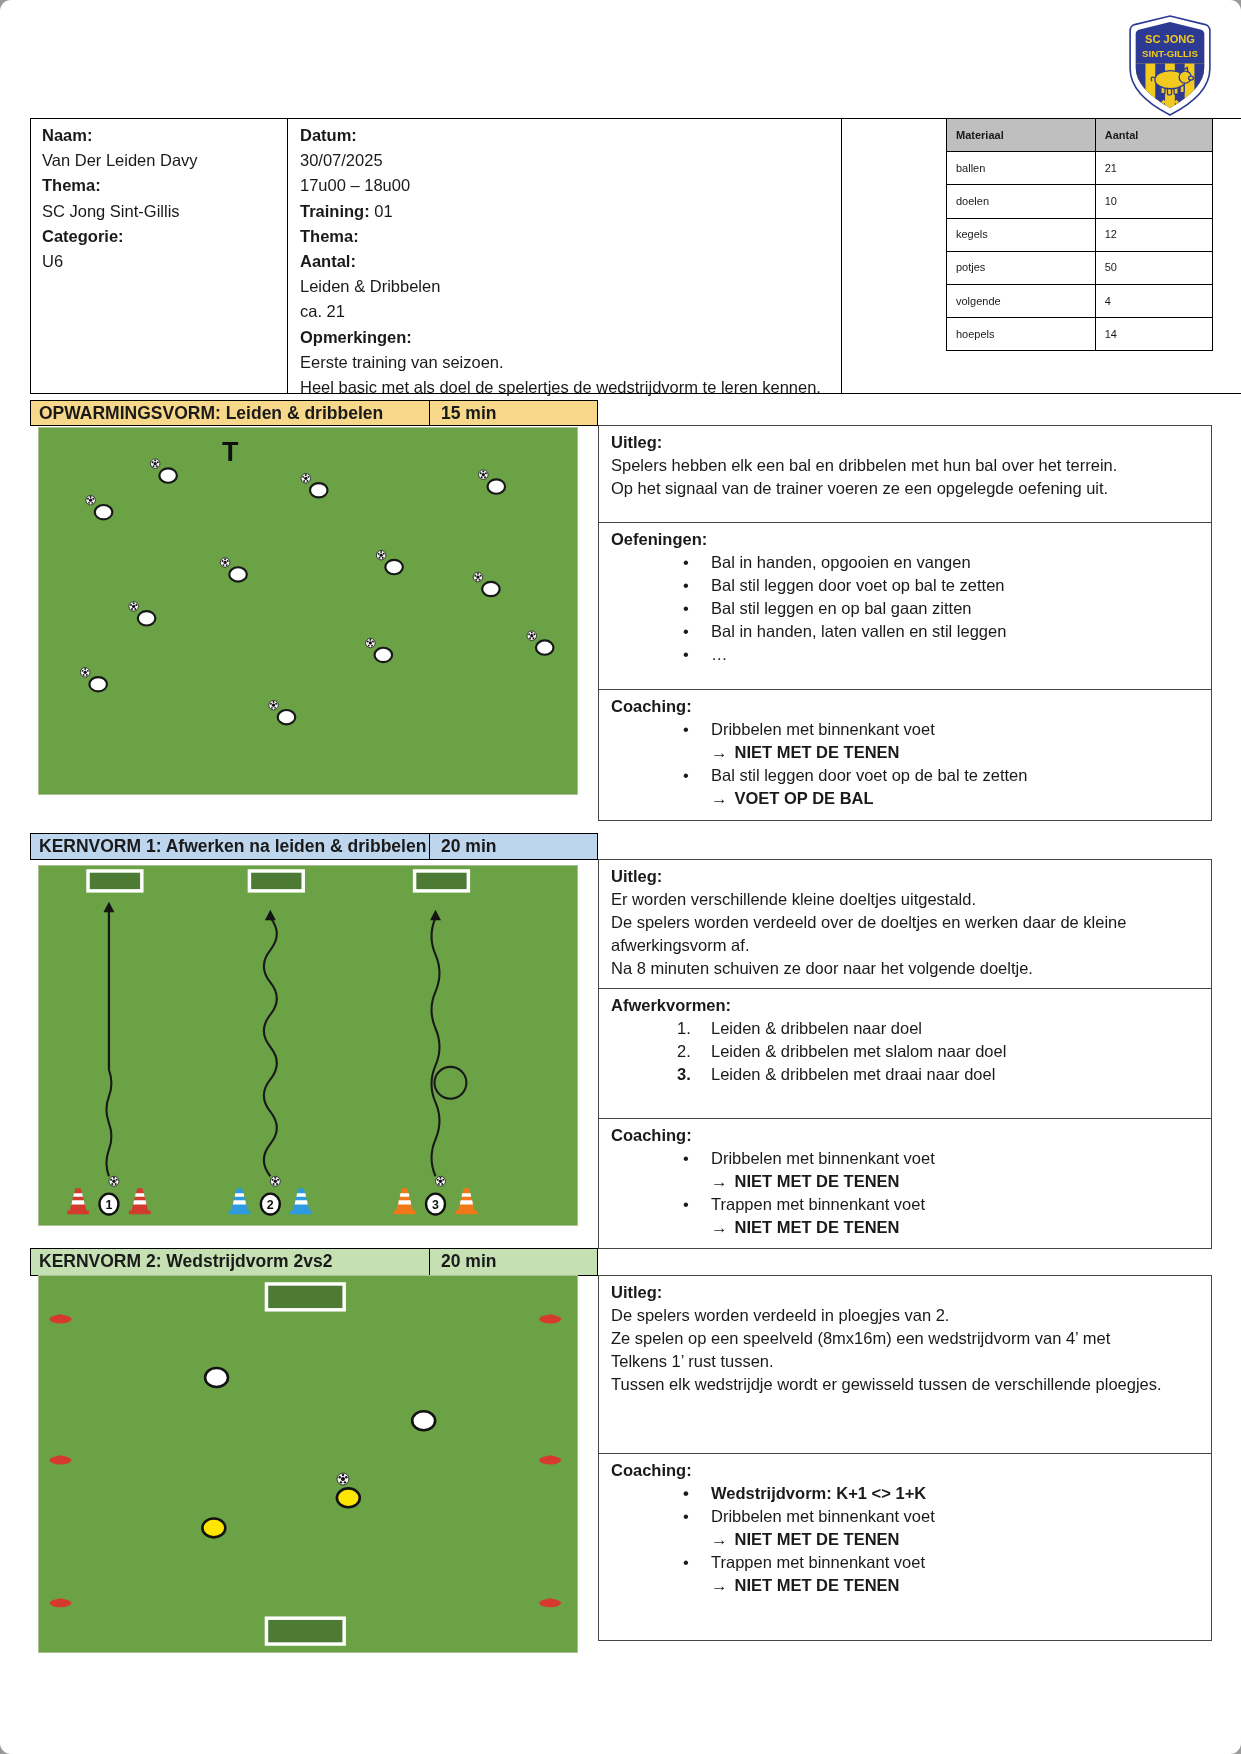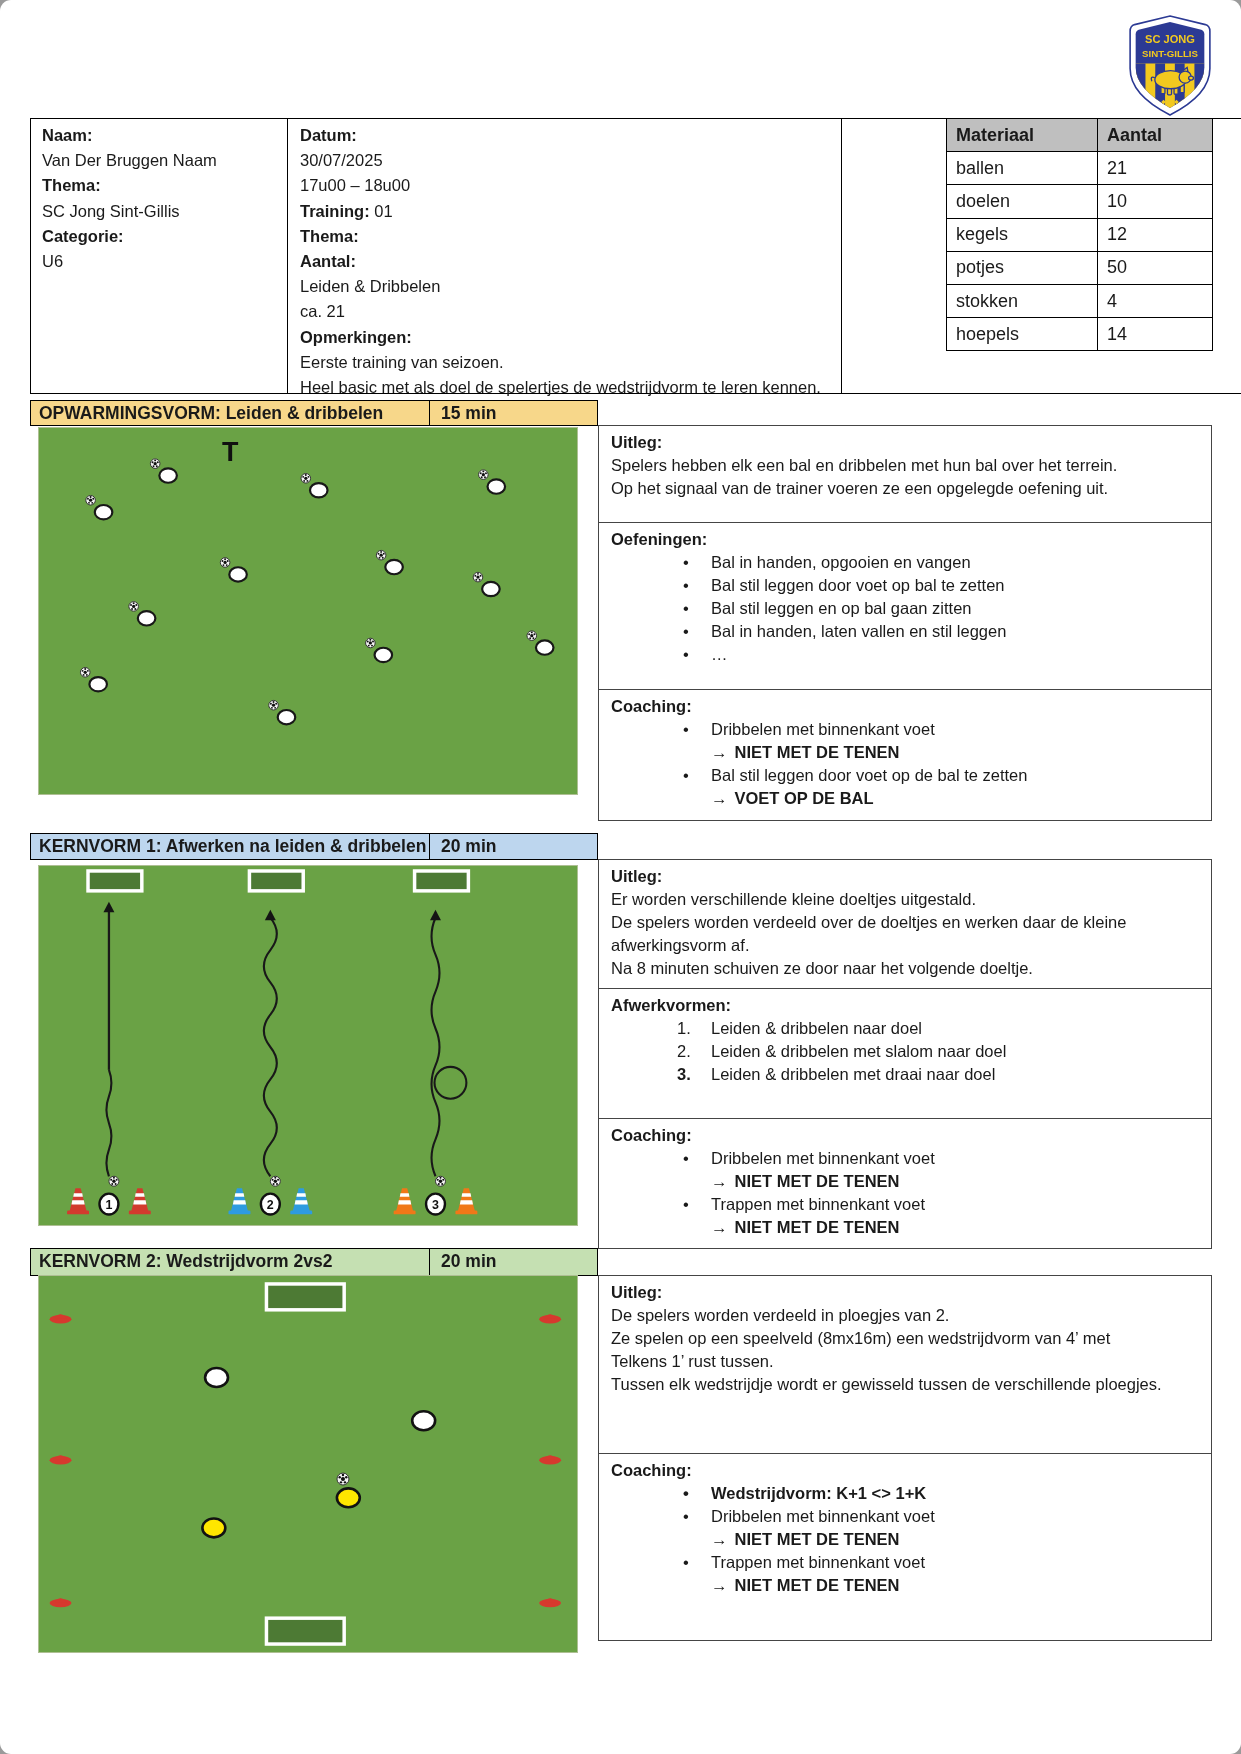--- a/index.html
+++ b/index.html
@@ -11,21 +11,21 @@
   
   .logo{left:1124px;top:14px;width:92px;height:103px;}
 
   
   .info{left:30px;top:118px;width:1232px;height:276px;border:1px solid #000;box-sizing:border-box;
         font-size:16.5px;line-height:25.2px;}
   .info .cell{position:absolute;top:0;bottom:0;box-sizing:border-box;}
   .c1{left:0;width:257px;border-right:1px solid #000;padding:4px 11px;}
   .c2{left:257px;width:554px;border-right:1px solid #000;padding:4px 12px;}
   .c3{left:811px;right:0;padding:0;}
-  .mat{border-collapse:collapse;margin-left:104px;margin-top:-1px;width:267px;font-size:18px;}
+  .mat{border-collapse:collapse;margin-left:104px;margin-top:-1px;width:267px;font-size:11px;}
   .mat th,.mat td{border:1px solid #000;text-align:left;padding:3.5px 9px;font-weight:normal;}
   .mat th{font-weight:bold;}
 
   
   .secbar{left:30px;width:568px;border:1px solid #000;box-sizing:border-box;
           font-weight:bold;font-size:17.5px;}
   .sec-title{position:absolute;left:0;top:0;bottom:0;width:398px;padding:2px 8px;box-sizing:border-box;white-space:nowrap;}
   .sec-time{position:absolute;left:398px;right:0;top:0;bottom:0;border-left:1px solid #000;
             padding:2px 11px;box-sizing:border-box;}
   .sb1{top:400px;height:26px;}
@@ -90,21 +90,21 @@
     <g class="lg-yellow" fill="#f2c91f">
       <rect x="37" y="85.5" width="3.2" height="3.2" transform="rotate(45 38.6 87.1)"></rect>
       <rect x="43.4" y="86.5" width="3.2" height="3.2" transform="rotate(45 45 88.1)"></rect>
       <rect x="49.8" y="85.5" width="3.2" height="3.2" transform="rotate(45 51.4 87.1)"></rect>
     </g>
   </svg>
 
   <div class="abs info">
     <div class="cell c1">
       <div class="ln"><b>Naam:</b></div>
-      <div class="ln">Van Der Bruggen Naam</div>
+      <div class="ln">Van Der Leiden Davy</div>
       <div class="ln"><b>Thema:</b></div>
       <div class="ln">SC Jong Sint-Gillis</div>
       <div class="ln"><b>Categorie:</b></div>
       <div class="ln">U6</div>
     </div>
     <div class="cell c2">
       <div class="ln"><b>Datum:</b></div>
       <div class="ln">30/07/2025</div>
       <div class="ln">17u00 – 18u00</div>
       <div class="ln"><b>Training:</b><span> 01</span></div>
@@ -136,21 +136,21 @@
           </tr>
             <tr>
             <td>kegels</td>
             <td>12</td>
           </tr>
             <tr>
             <td>potjes</td>
             <td>50</td>
           </tr>
             <tr>
-            <td>stokken</td>
+            <td>volgende</td>
             <td>4</td>
           </tr>
             <tr>
             <td>hoepels</td>
             <td>14</td>
           </tr>
           </tbody>
       </table>
     </div>
   </div>

